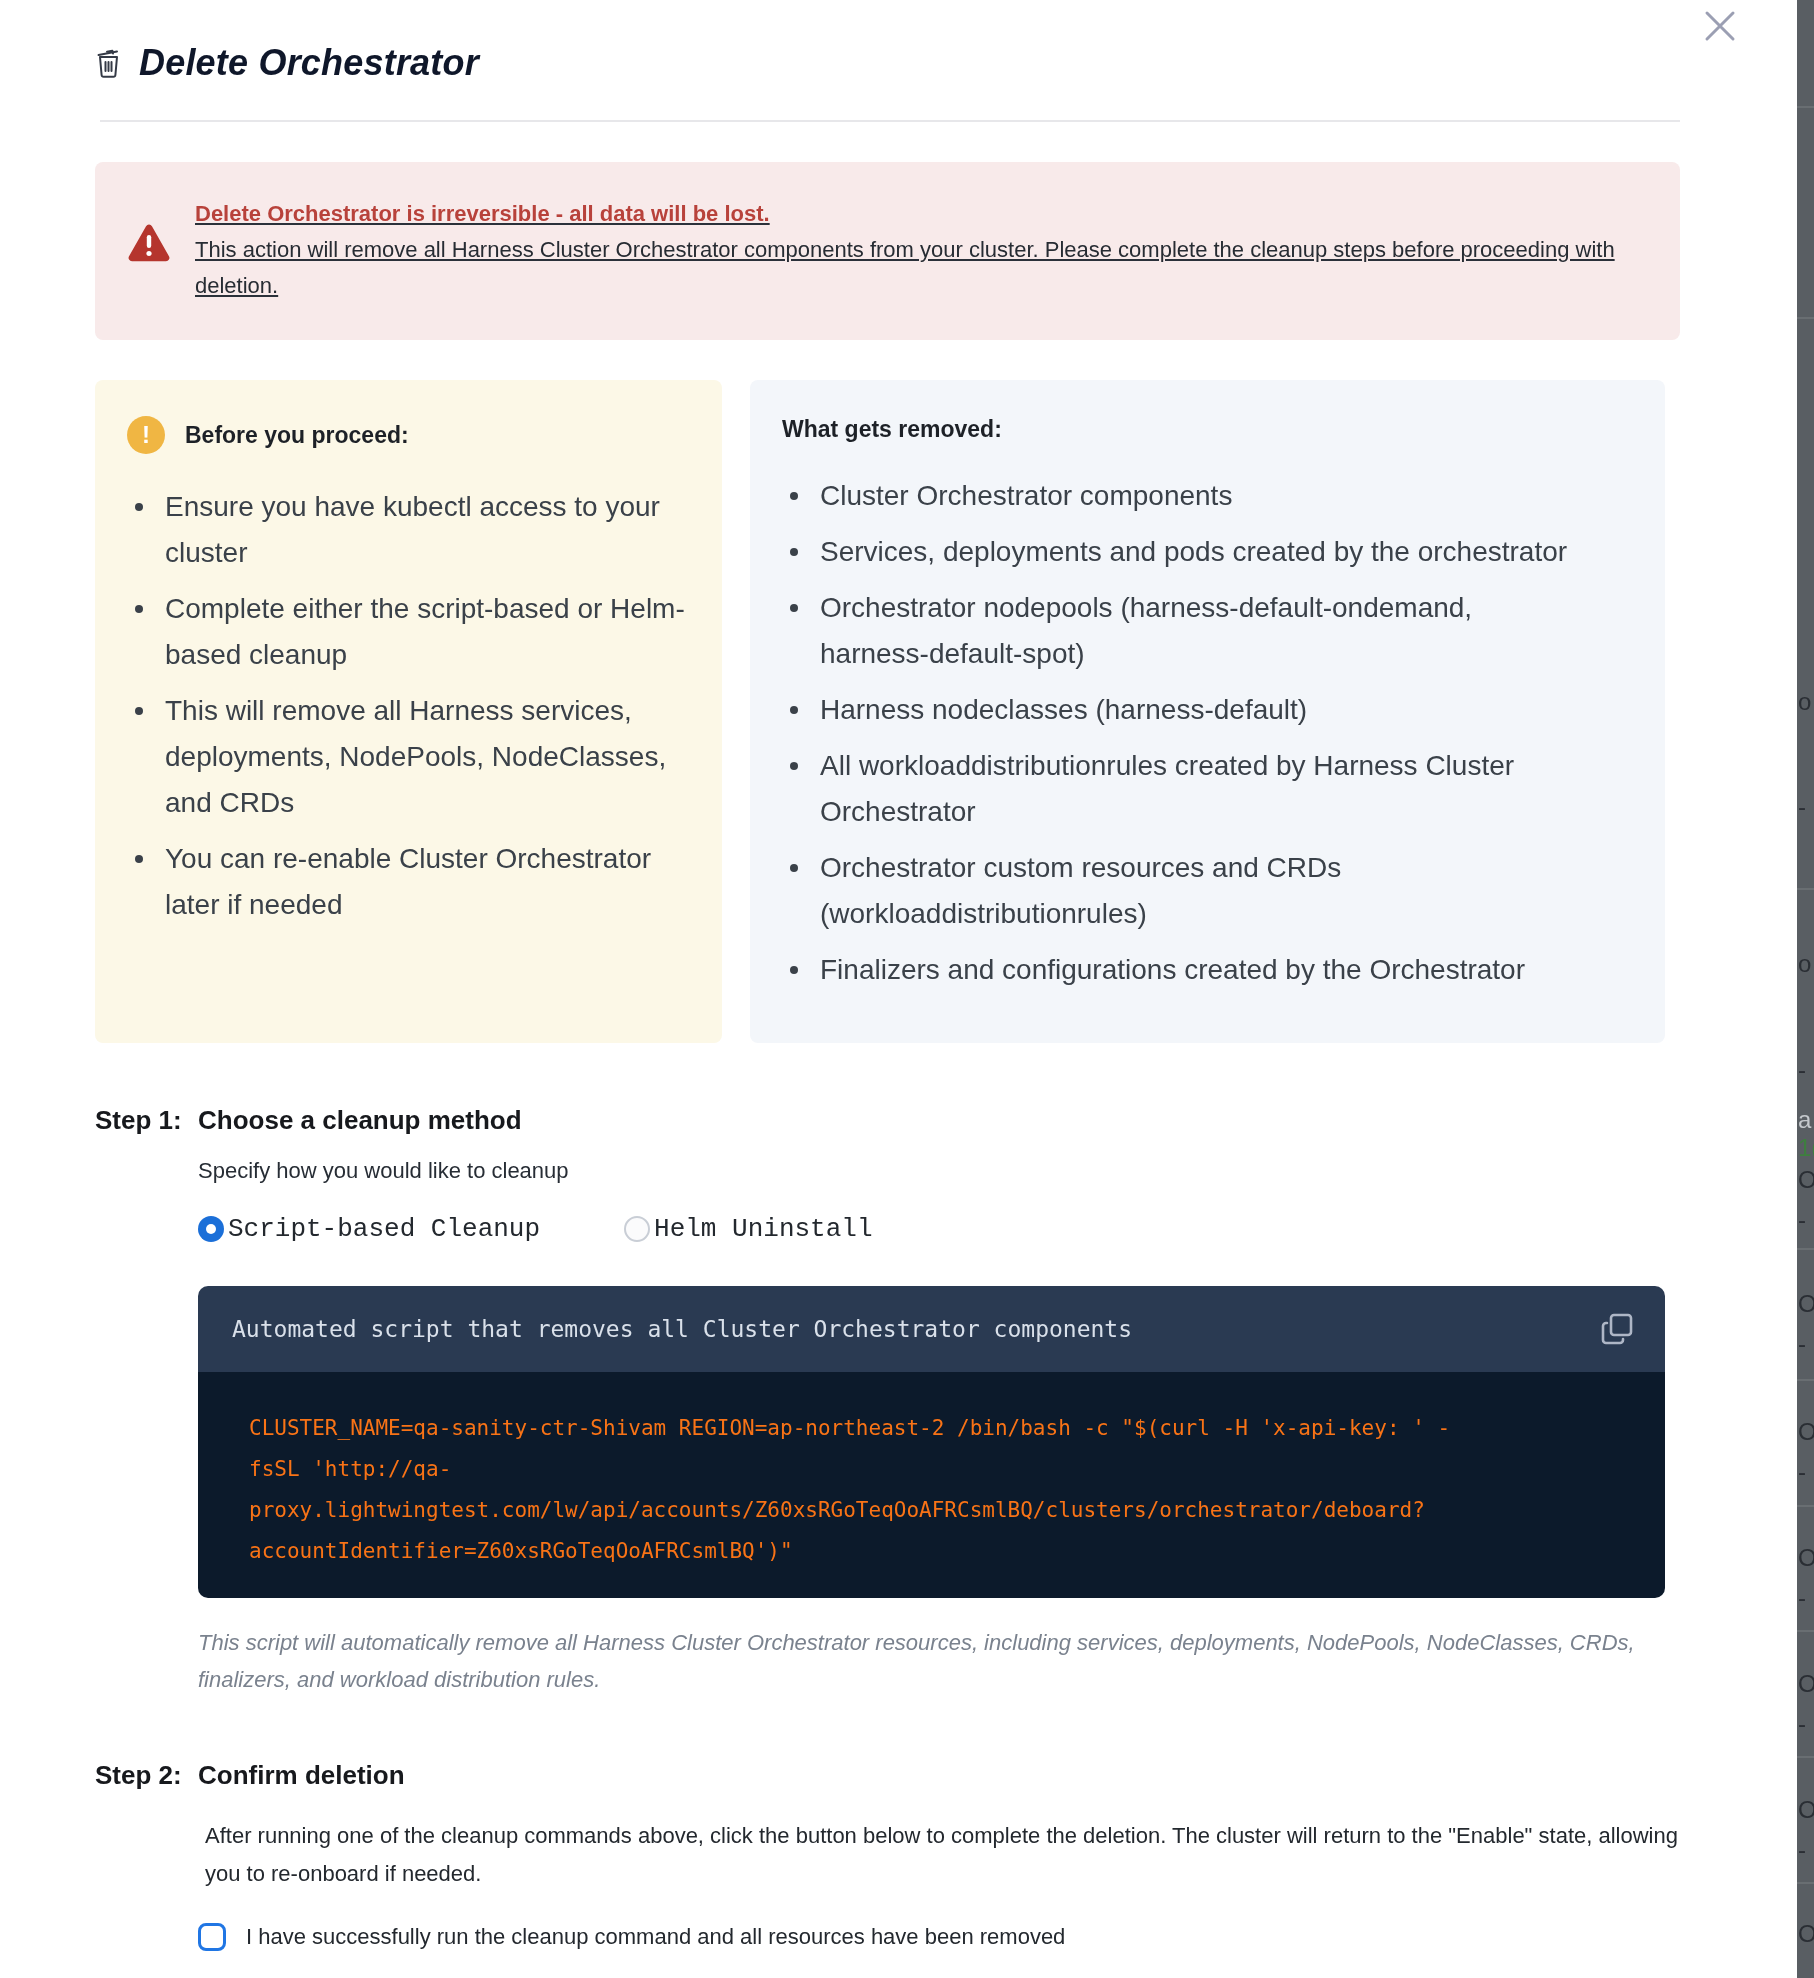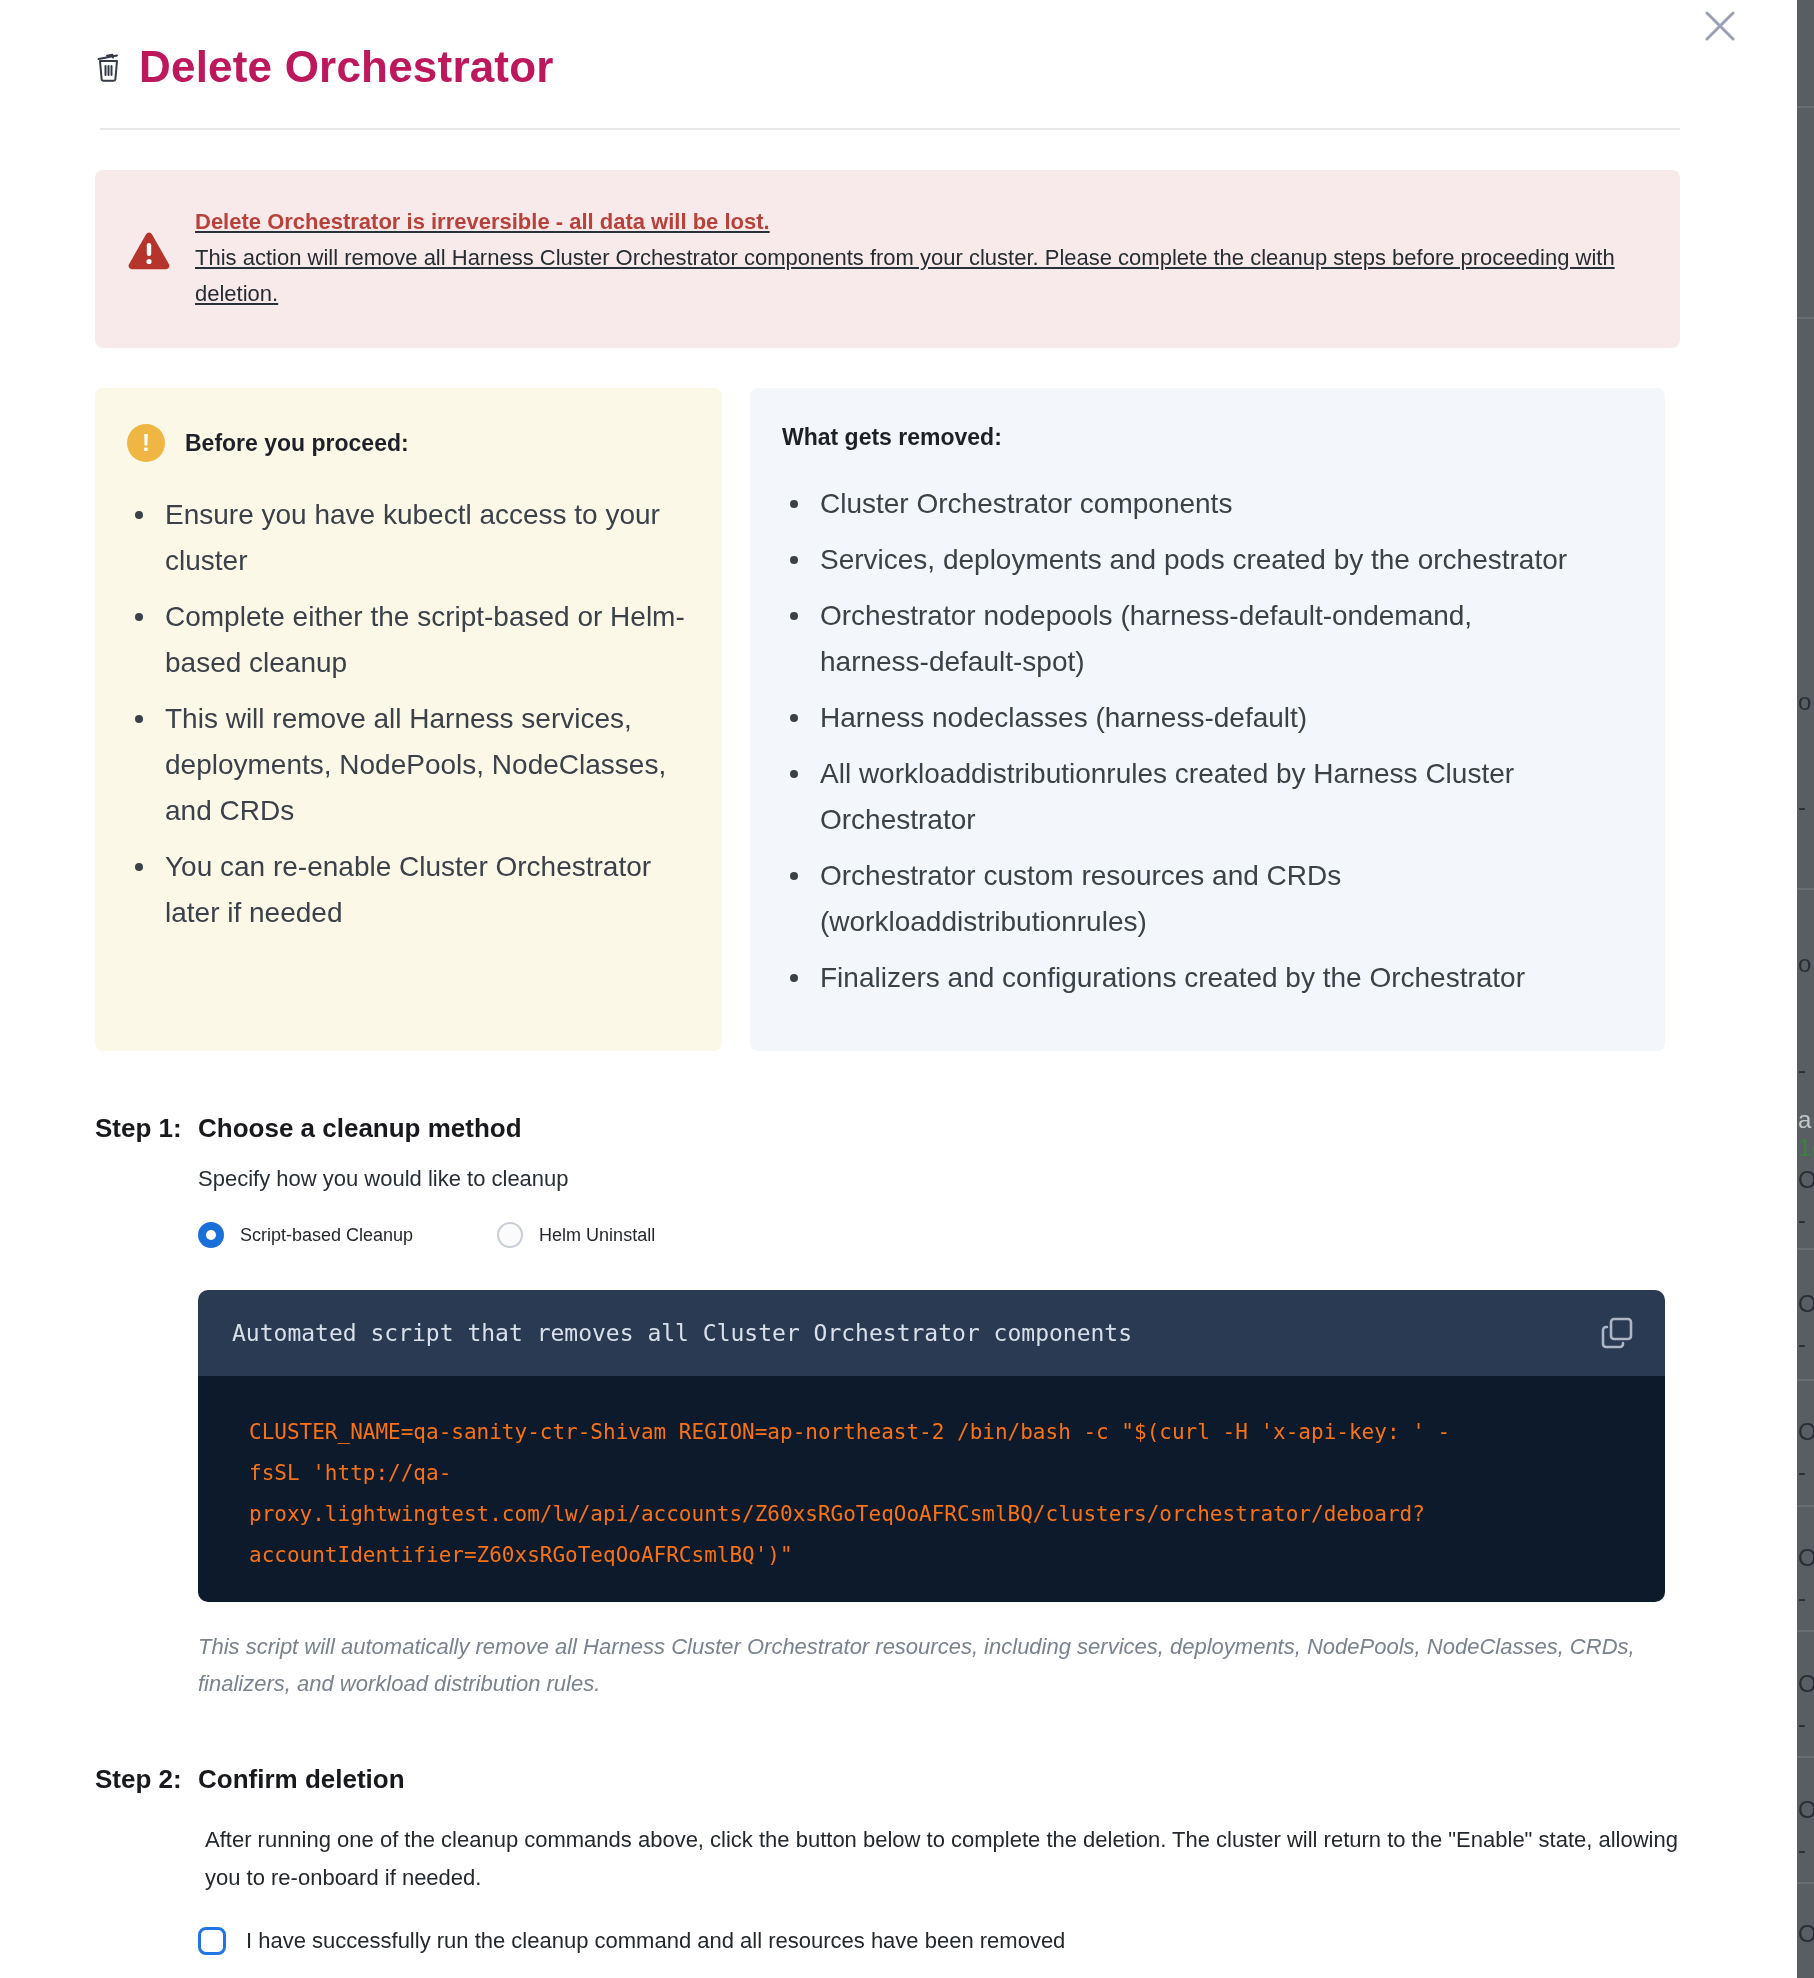--- a/index.html
+++ b/index.html
@@ -10,21 +10,21 @@
     color:#2b313a;
     overflow:hidden;
     position:relative;
   }
   .modal { position:absolute; left:0; top:0; width:1797px; height:1978px; background:#ffffff; }
   .content { padding:0 117px 0 95px; }
 
   
   .hdr { display:flex; align-items:center; gap:16px; padding-top:42px; }
   .hdr .trash { width:28px; height:30px; flex:0 0 auto; }
-  .hdr h1 { font-size:44px; font-weight:700; color:#be185d; letter-spacing:0.2px; }
+  .hdr h1 { font-size:36px; font-weight:700; color:#0f172a; letter-spacing:0.2px;font-style:italic; }
   .close-btn { position:absolute; top:8px; right:59px; width:36px; height:36px;
     background:none; border:none; cursor:pointer; padding:0; }
   .divider { border:none; border-top:2px solid #e7e7ea; margin:36px 0 0 5px; }
 
   
   .banner { margin-top:40px; background:#f8eaea; border-radius:8px;
     padding:34px 40px 36px 32px; display:flex; gap:24px;text-decoration:underline; }
   .banner .tri { flex:0 0 auto; width:44px; margin-top:26px; }
   .banner-title { color:#b8423b; font-weight:700; font-size:22px; line-height:36px; }
   .banner-body { font-size:22px; line-height:36px; color:#272c33; max-width:1480px; }
@@ -52,21 +52,21 @@
   .step-indent { margin-left:103px; }
   .step-sub { margin-top:22px; font-size:22px; color:#272d35; }
 
   .radio-row { display:flex; align-items:center; margin-top:30px; }
   .radio-opt { display:flex; align-items:center; cursor:pointer; margin-right:84px; }
   .radio { width:26px; height:26px; border-radius:50%; flex:0 0 auto; position:relative; }
   .radio.sel { background:#1b6fd8; }
   .radio.sel::after { content:""; position:absolute; left:8px; top:8px; width:10px; height:10px;
     border-radius:50%; background:#ffffff; }
   .radio.unsel { background:#fbfbfc; border:2px solid #c9ced6; }
-  .radio-label { margin-left:16px; font-size:18px; color:#23282e; }
+  .radio-label { margin-left:4px; font-size:26px; color:#23282e;font-family:Liberation Mono, monospace; }
 
   
   .codeblock { margin:42px 15px 0 103px; border-radius:10px; overflow:hidden; }
   .code-hdr { background:#2a3a52; padding:30px 34px; position:relative;
     font-family:"DejaVu Sans Mono", monospace; font-size:23px; color:#d9e0ea; }
   .copy-btn { position:absolute; right:28px; top:24px; width:40px; height:40px;
     background:none; border:none; cursor:pointer; padding:0; }
   .code-body { background:#0c1a2b; padding:36px 36px 26px 36px; }
   .code-line { font-family:"DejaVu Sans Mono", monospace; font-size:21px; line-height:41px;
     color:#f97316; white-space:pre; overflow:hidden;margin-left:15px; }

